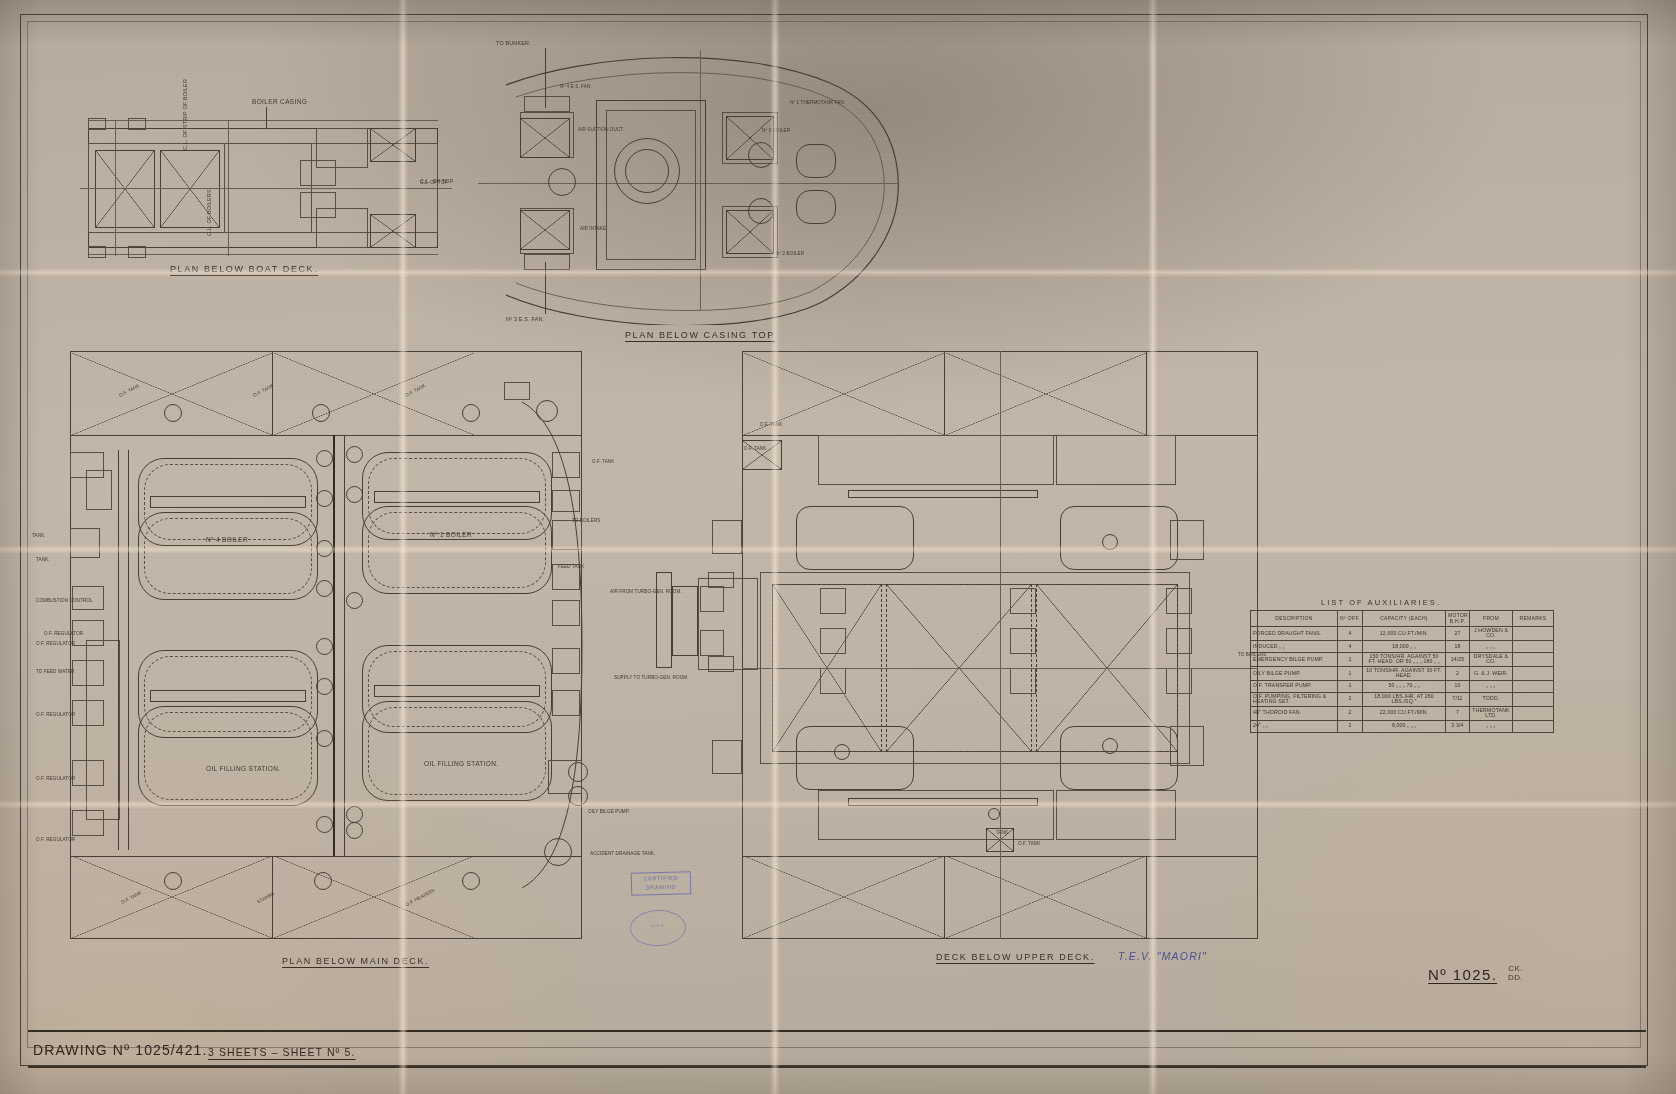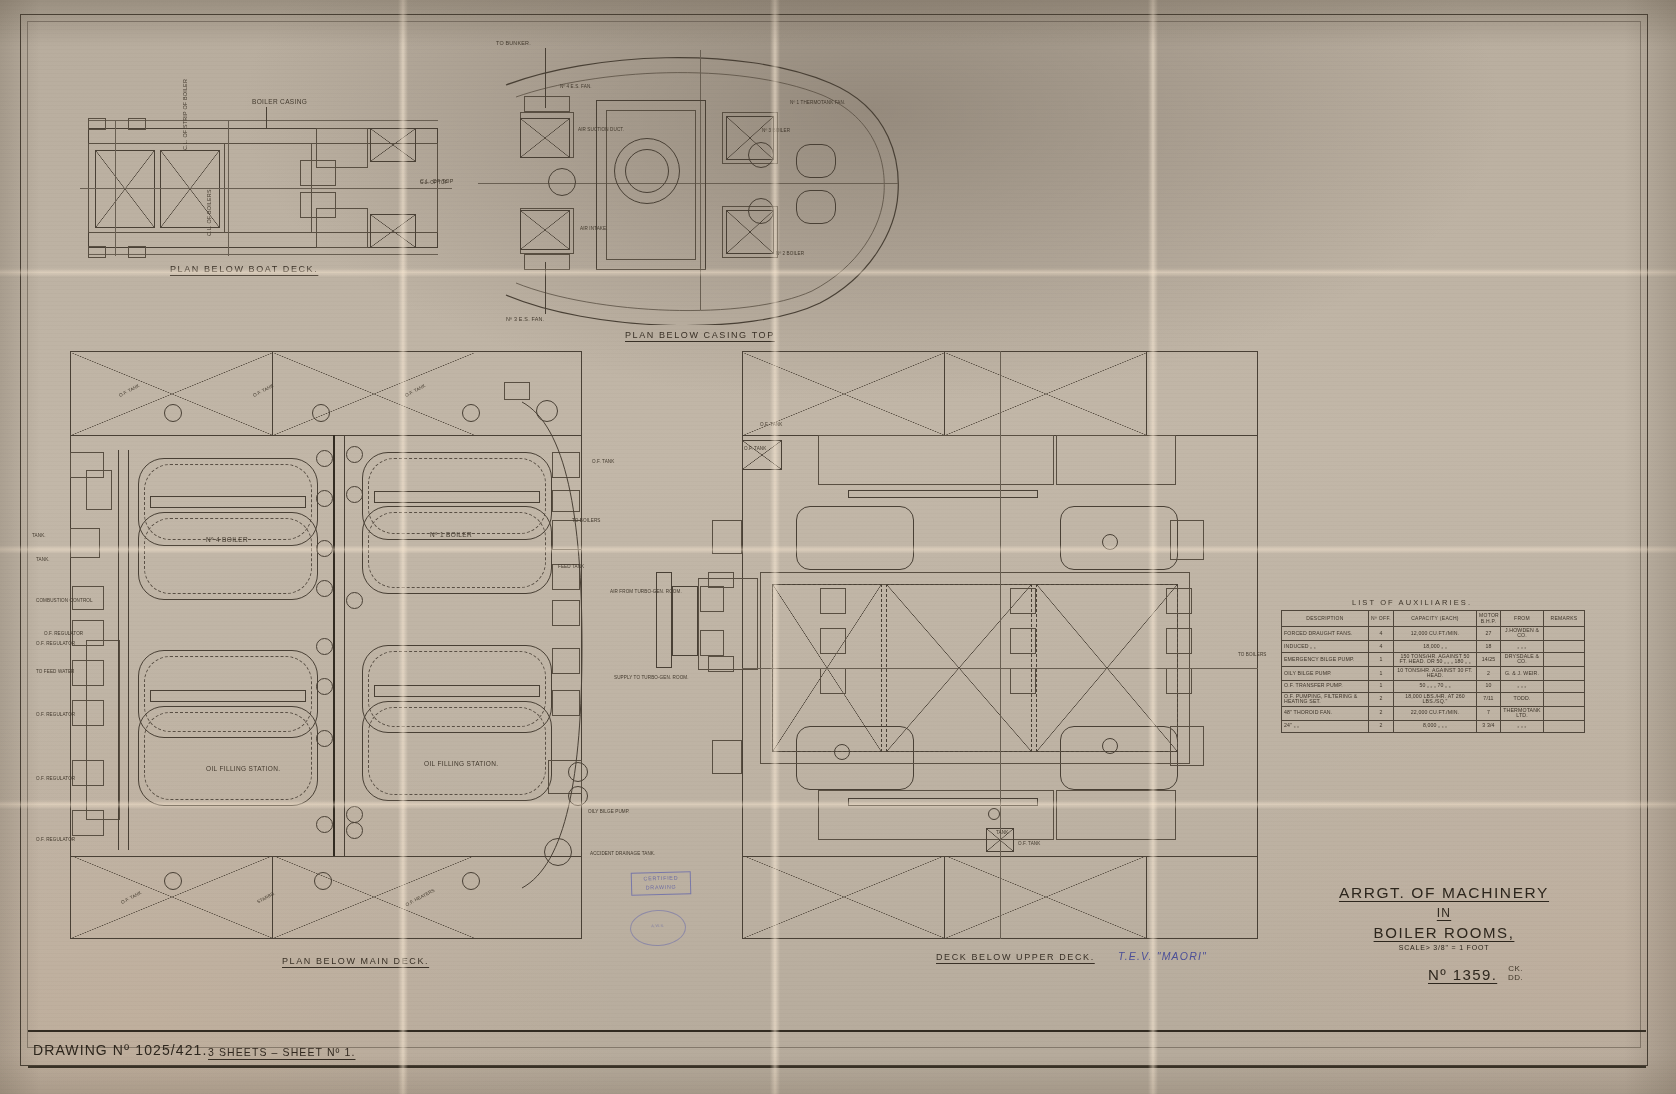--- a/index.html
+++ b/index.html
@@ -44,21 +44,21 @@
     background:linear-gradient(to top right,transparent calc(50% - .5px),#53483b 50%,transparent calc(50% + .5px));}
   .xonly:after{background:linear-gradient(to bottom right,transparent calc(50% - .5px),#53483b 50%,transparent calc(50% + .5px));}
   .lbl{position:absolute;font-size:6.5px;letter-spacing:.35px;color:#43392c;white-space:nowrap;
        font-family:"Liberation Sans",sans-serif;}
   .lbl.sm{font-size:5.4px;letter-spacing:.2px;}
   .lbl.xs{font-size:4.6px;letter-spacing:.1px;}
   .planlabel{position:absolute;font-size:9px;letter-spacing:1.6px;color:#3a3025;
     text-decoration:underline;text-underline-offset:3px;white-space:nowrap;}
 
   
-  #auxwrap{position:absolute;left:1281px;top:598px;width:262px;}
+  #auxwrap{position:absolute;left:1250px;top:598px;width:262px;}
   #auxtitle{font-size:7.5px;letter-spacing:2.1px;color:#3d3327;text-align:center;margin-bottom:3px;}
   table.aux{border-collapse:collapse;width:100%;table-layout:fixed;}
   table.aux th,table.aux td{border:1px solid #50463a;color:#3e3428;font-weight:normal;
     font-size:5.2px;letter-spacing:.15px;padding:1px 2px;height:9px;line-height:1.05;}
   table.aux th{font-size:5px;letter-spacing:.3px;text-align:center;height:13px;}
   td.c{text-align:center;}
   td.desc{font-size:5.1px;letter-spacing:.2px;}
   td.cap{font-size:4.5px;letter-spacing:0;}
   .colw1{width:82px;}.colw2{width:20px;}.colw3{width:78px;}
   .colw4{width:19px;}.colw5{width:38px;}.colw6{width:36px;}
@@ -440,37 +440,31 @@
           <td class="c">2</td>
           <td class="cap c">8,000   „     „     „</td>
           <td class="c">3 3/4</td>
           <td class="c">„      „      „</td>
           <td class="c"></td>
         </tr>
       </tbody>
     </table>
   </div>
 
-  <div id="titleblock">
-    <div class="t1">ARRGT. OF  MACHINERY</div>
-    <div class="t2">IN</div>
-    <div class="t3">BOILER ROOMS,</div>
-    <div class="t4">SCALE&gt; 3/8" = 1 FOOT</div>
-  </div>
-  <div id="dwgno">Nº 1359.</div>
+  <div id="dwgno">Nº 1025.</div>
   <div id="shipname">T.E.V. "MAORI"</div>
   <div id="ckdd">
     <span>CK.</span><br>
     <span>DD.</span>
   </div>
 
   <div class="ln h thick" style="left:28px;top:1030px;width:1618px;height:1.5px;"></div>
   <div class="ln h thick" style="left:28px;top:1066px;width:1618px;height:1.5px;"></div>
   <div id="botleft">DRAWING  Nº  1025/421.</div>
-  <div id="botmid">3 SHEETS – SHEET  Nº 1.</div>
+  <div id="botmid">3 SHEETS – SHEET  Nº 5.</div>
 
   <div class="stamp" id="stamp1">
     <div>CERTIFIED</div>
     <div>DRAWING</div>
   </div>
   <div class="stamp" id="stamp2">
     <div class="s2t">A.W.S.</div>
   </div>
 
   <div id="folds">

